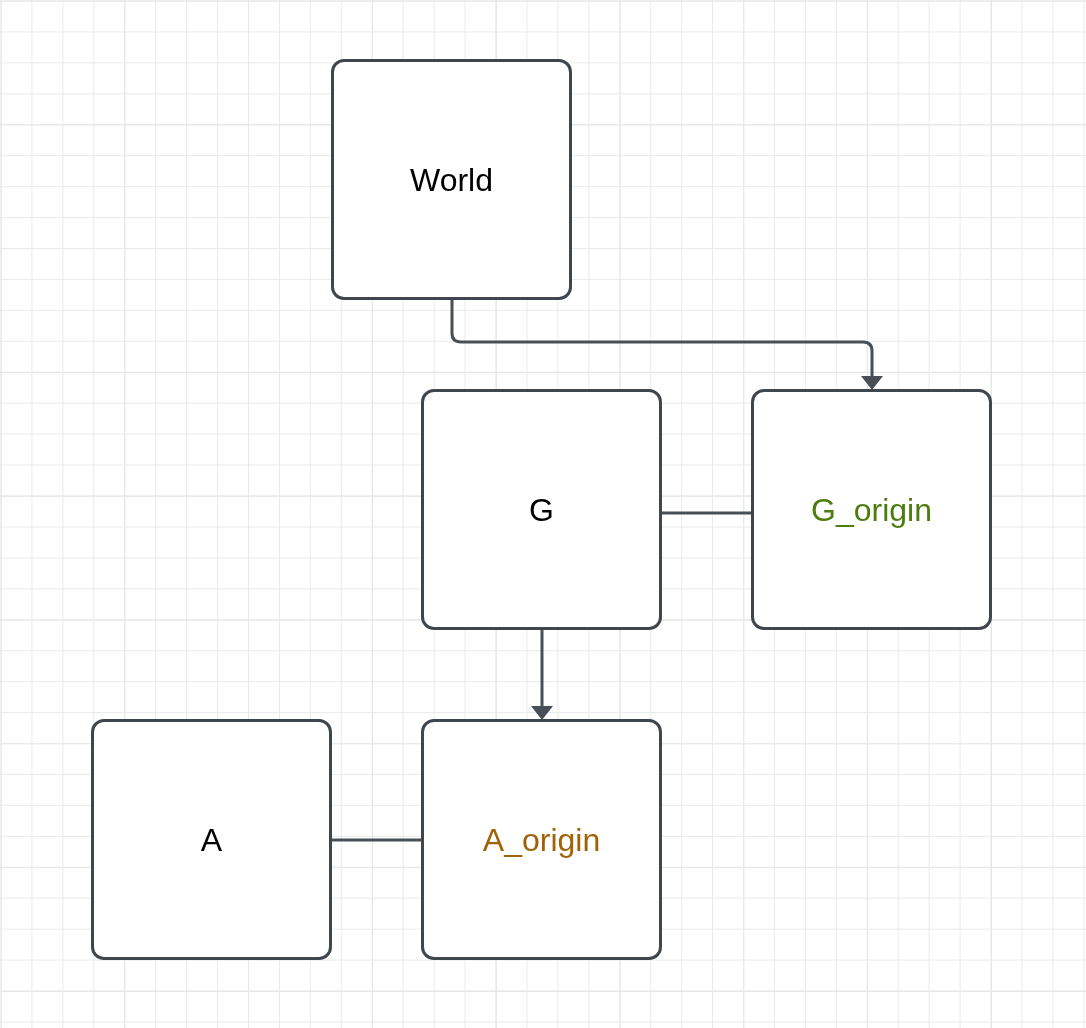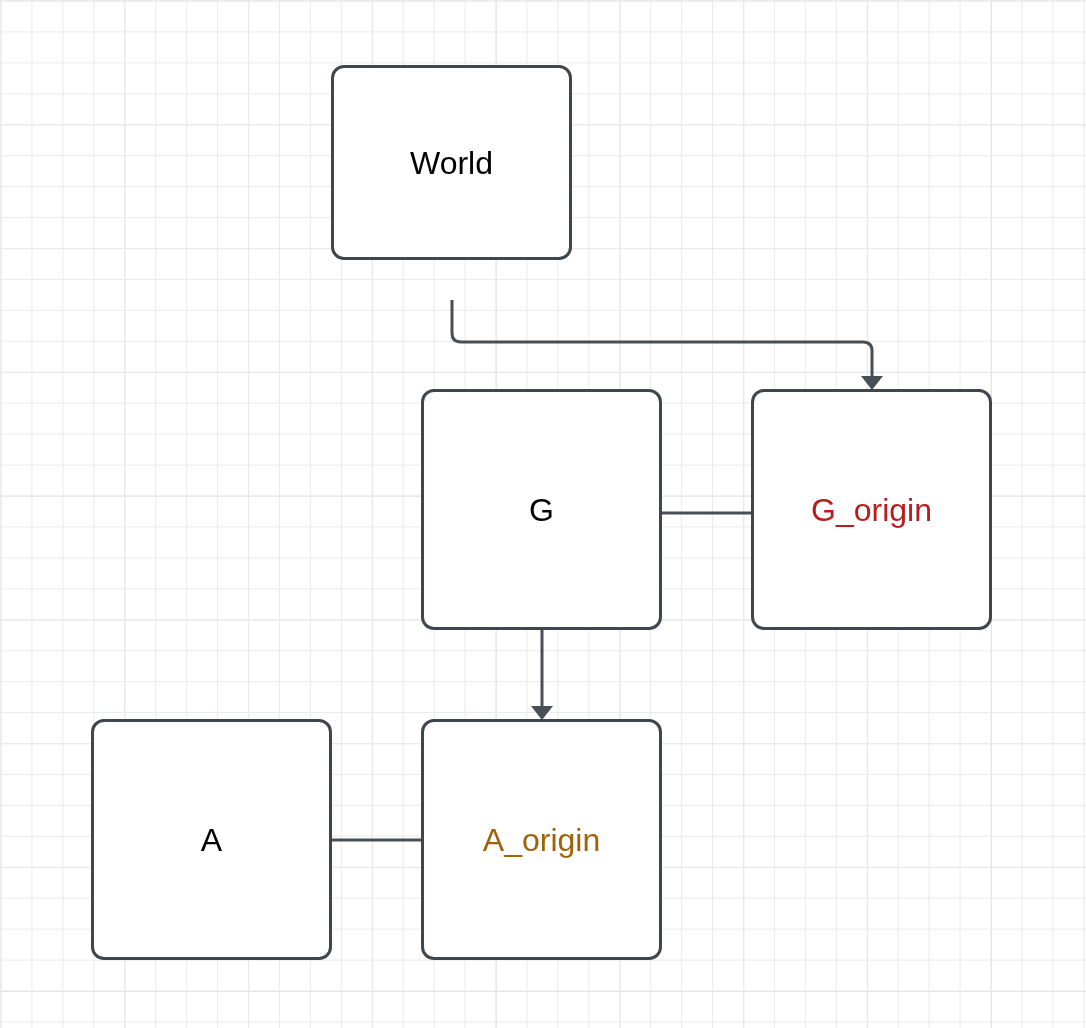--- a/index.html
+++ b/index.html
@@ -69,30 +69,30 @@
       <path d="M 662 513 L 751 513"></path>
       <path d="M 542 630 L 542 706"></path>
       <path d="M 332 840 L 421 840"></path>
     </g>
     <g fill="#484f57" stroke="none">
       <polygon points="861,376 883,376 872,390"></polygon>
       <polygon points="531,706 553,706 542,720"></polygon>
     </g>
   </svg>
 
-  <div class="node" style="left: 331px; top: 65px; width: 241px; height: 195px; border-color: rgb(63, 70, 78); background: rgb(255, 255, 255);">
+  <div class="node" style="left: 331px; top: 59px; width: 241px; height: 241px; border-color: rgb(63, 70, 78); background: rgb(255, 255, 255);">
     <span class="node-label" style="color: rgb(0, 0, 0);">World</span>
   </div>
 
   <div class="node" style="left: 421px; top: 389px; width: 241px; height: 241px; border-color: rgb(63, 70, 78); background: rgb(255, 255, 255);">
     <span class="node-label" style="color: rgb(0, 0, 0);">G</span>
   </div>
 
   <div class="node" style="left: 751px; top: 389px; width: 241px; height: 241px; border-color: rgb(63, 70, 78); background: rgb(255, 255, 255);">
-    <span class="node-label" style="color: #b91c1c;">G_origin</span>
+    <span class="node-label" style="color: #4d7c0f;">G_origin</span>
   </div>
 
   <div class="node" style="left: 91px; top: 719px; width: 241px; height: 241px; border-color: rgb(63, 70, 78); background: rgb(255, 255, 255);">
     <span class="node-label" style="color: rgb(0, 0, 0);">A</span>
   </div>
 
   <div class="node" style="left: 421px; top: 719px; width: 241px; height: 241px; border-color: rgb(63, 70, 78); background: rgb(255, 255, 255);">
     <span class="node-label" style="color: #a16207;">A_origin</span>
   </div>
 

